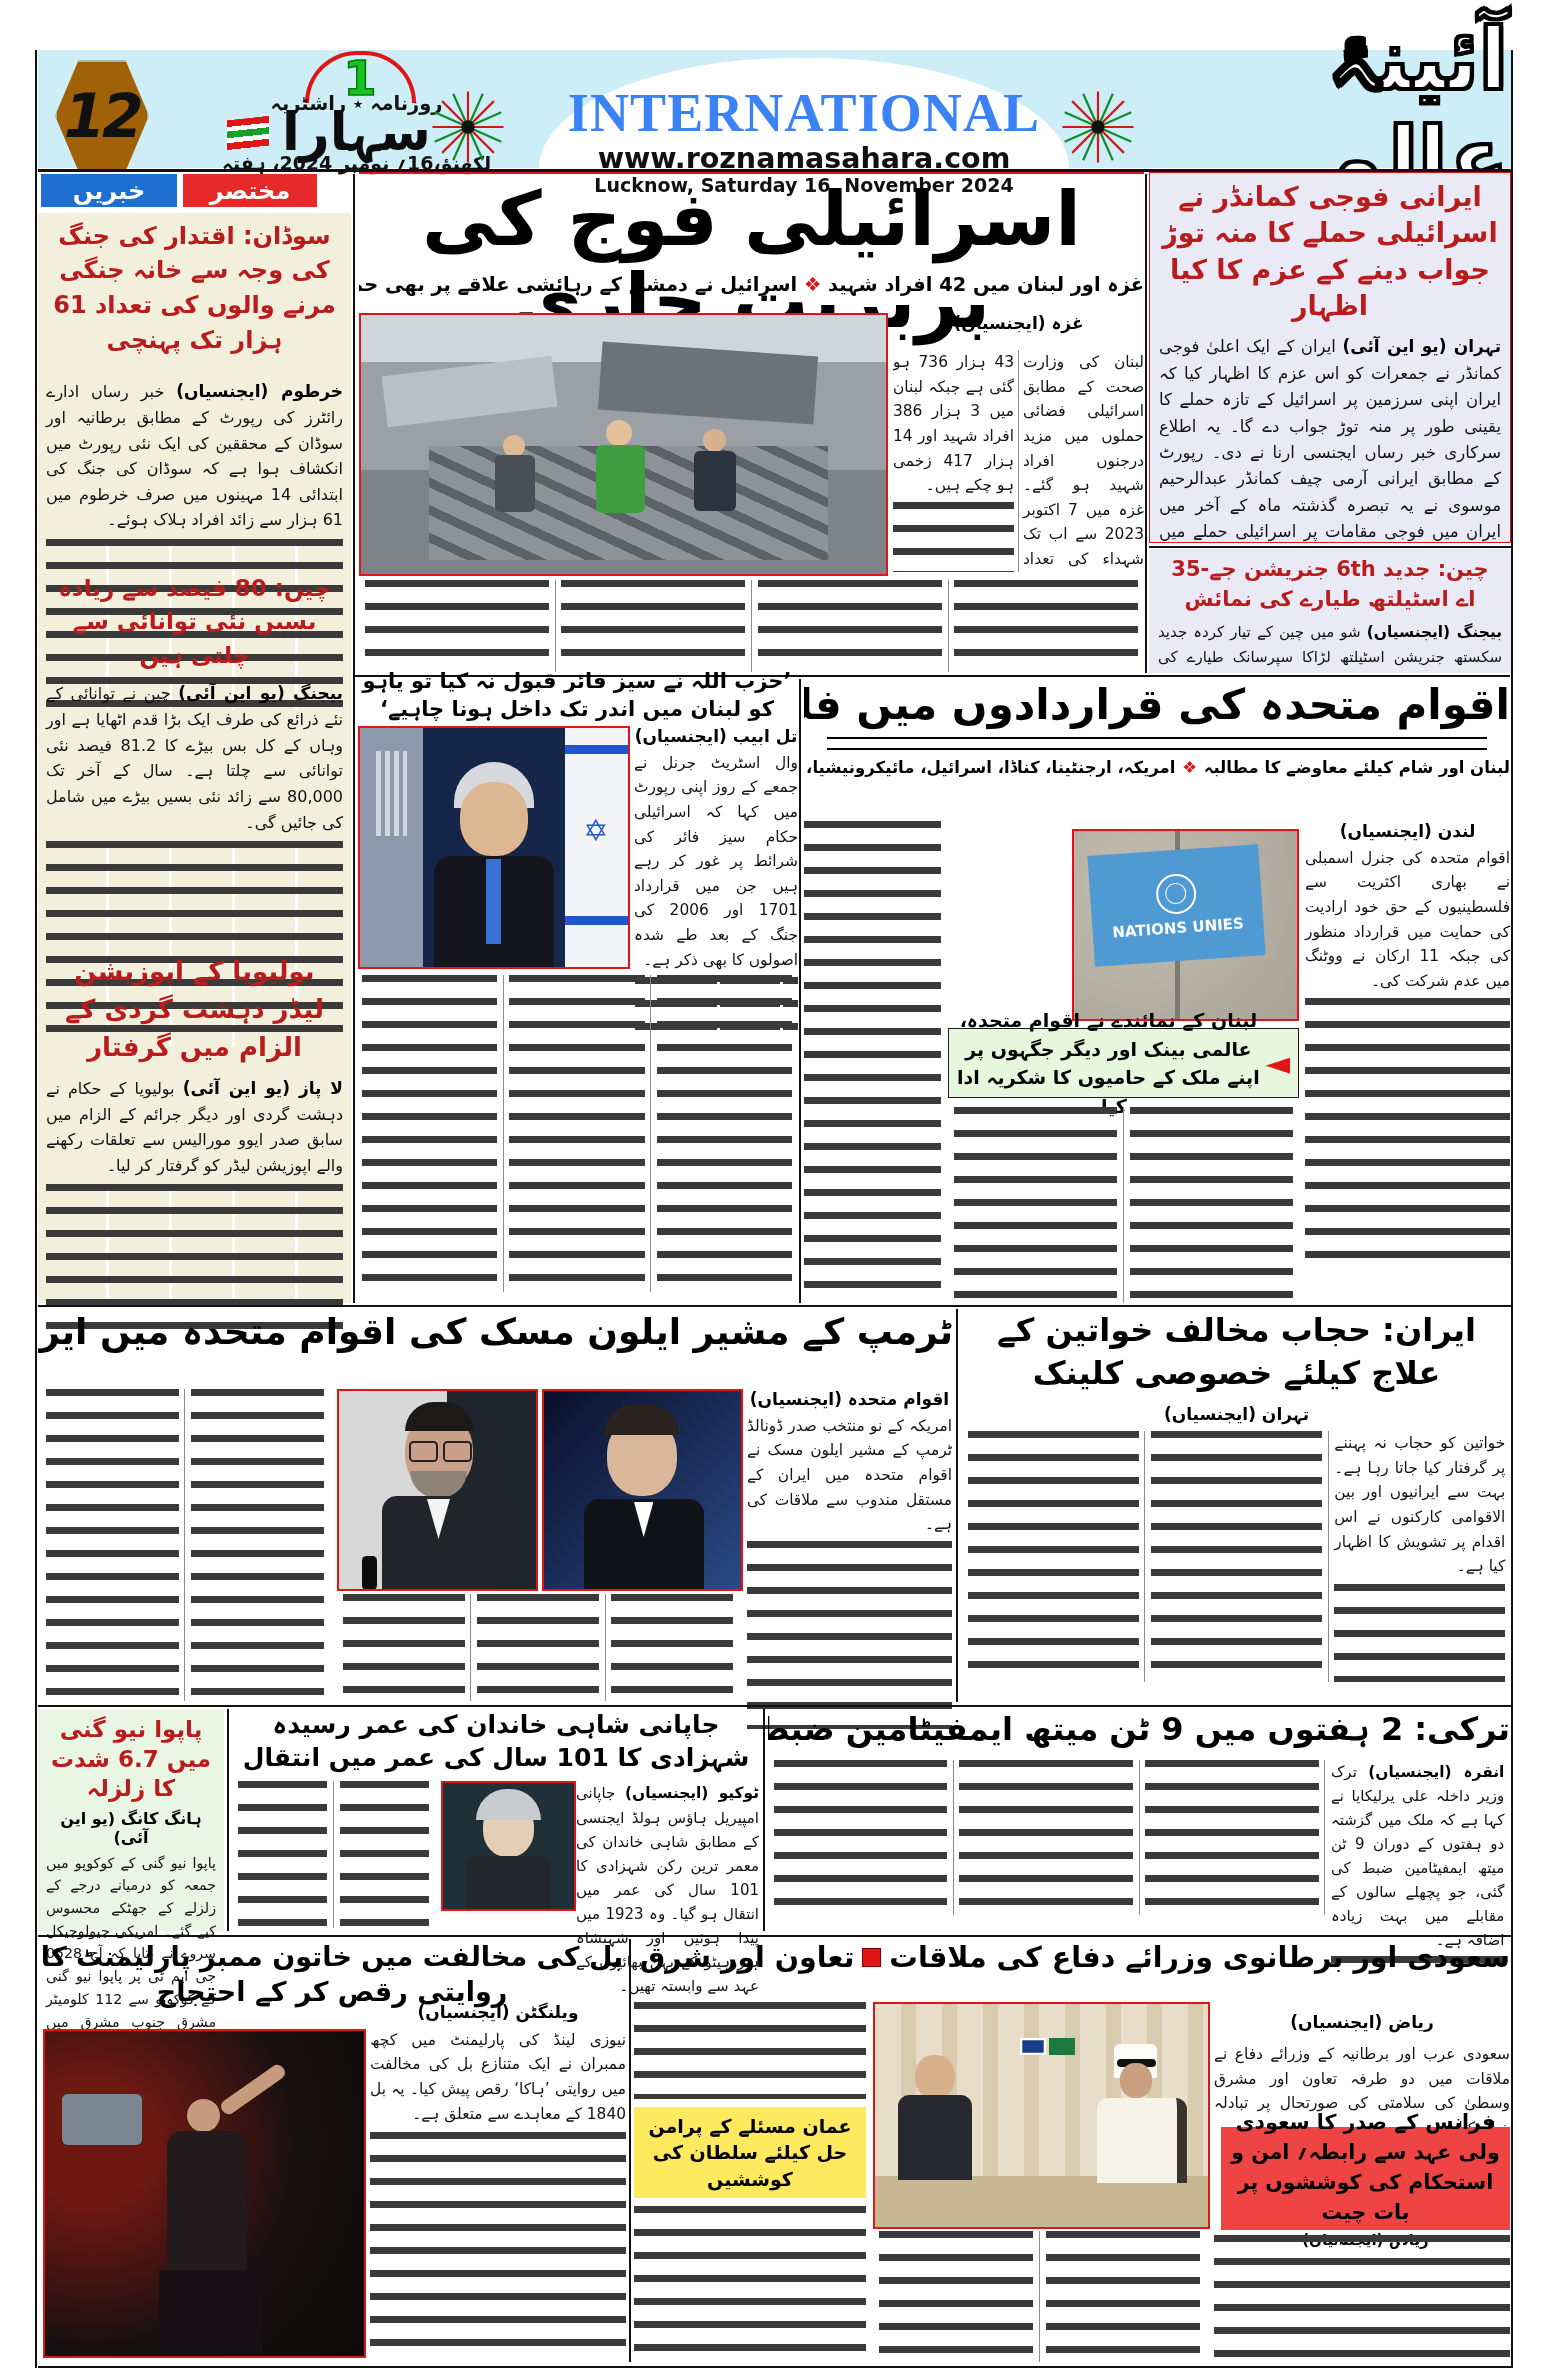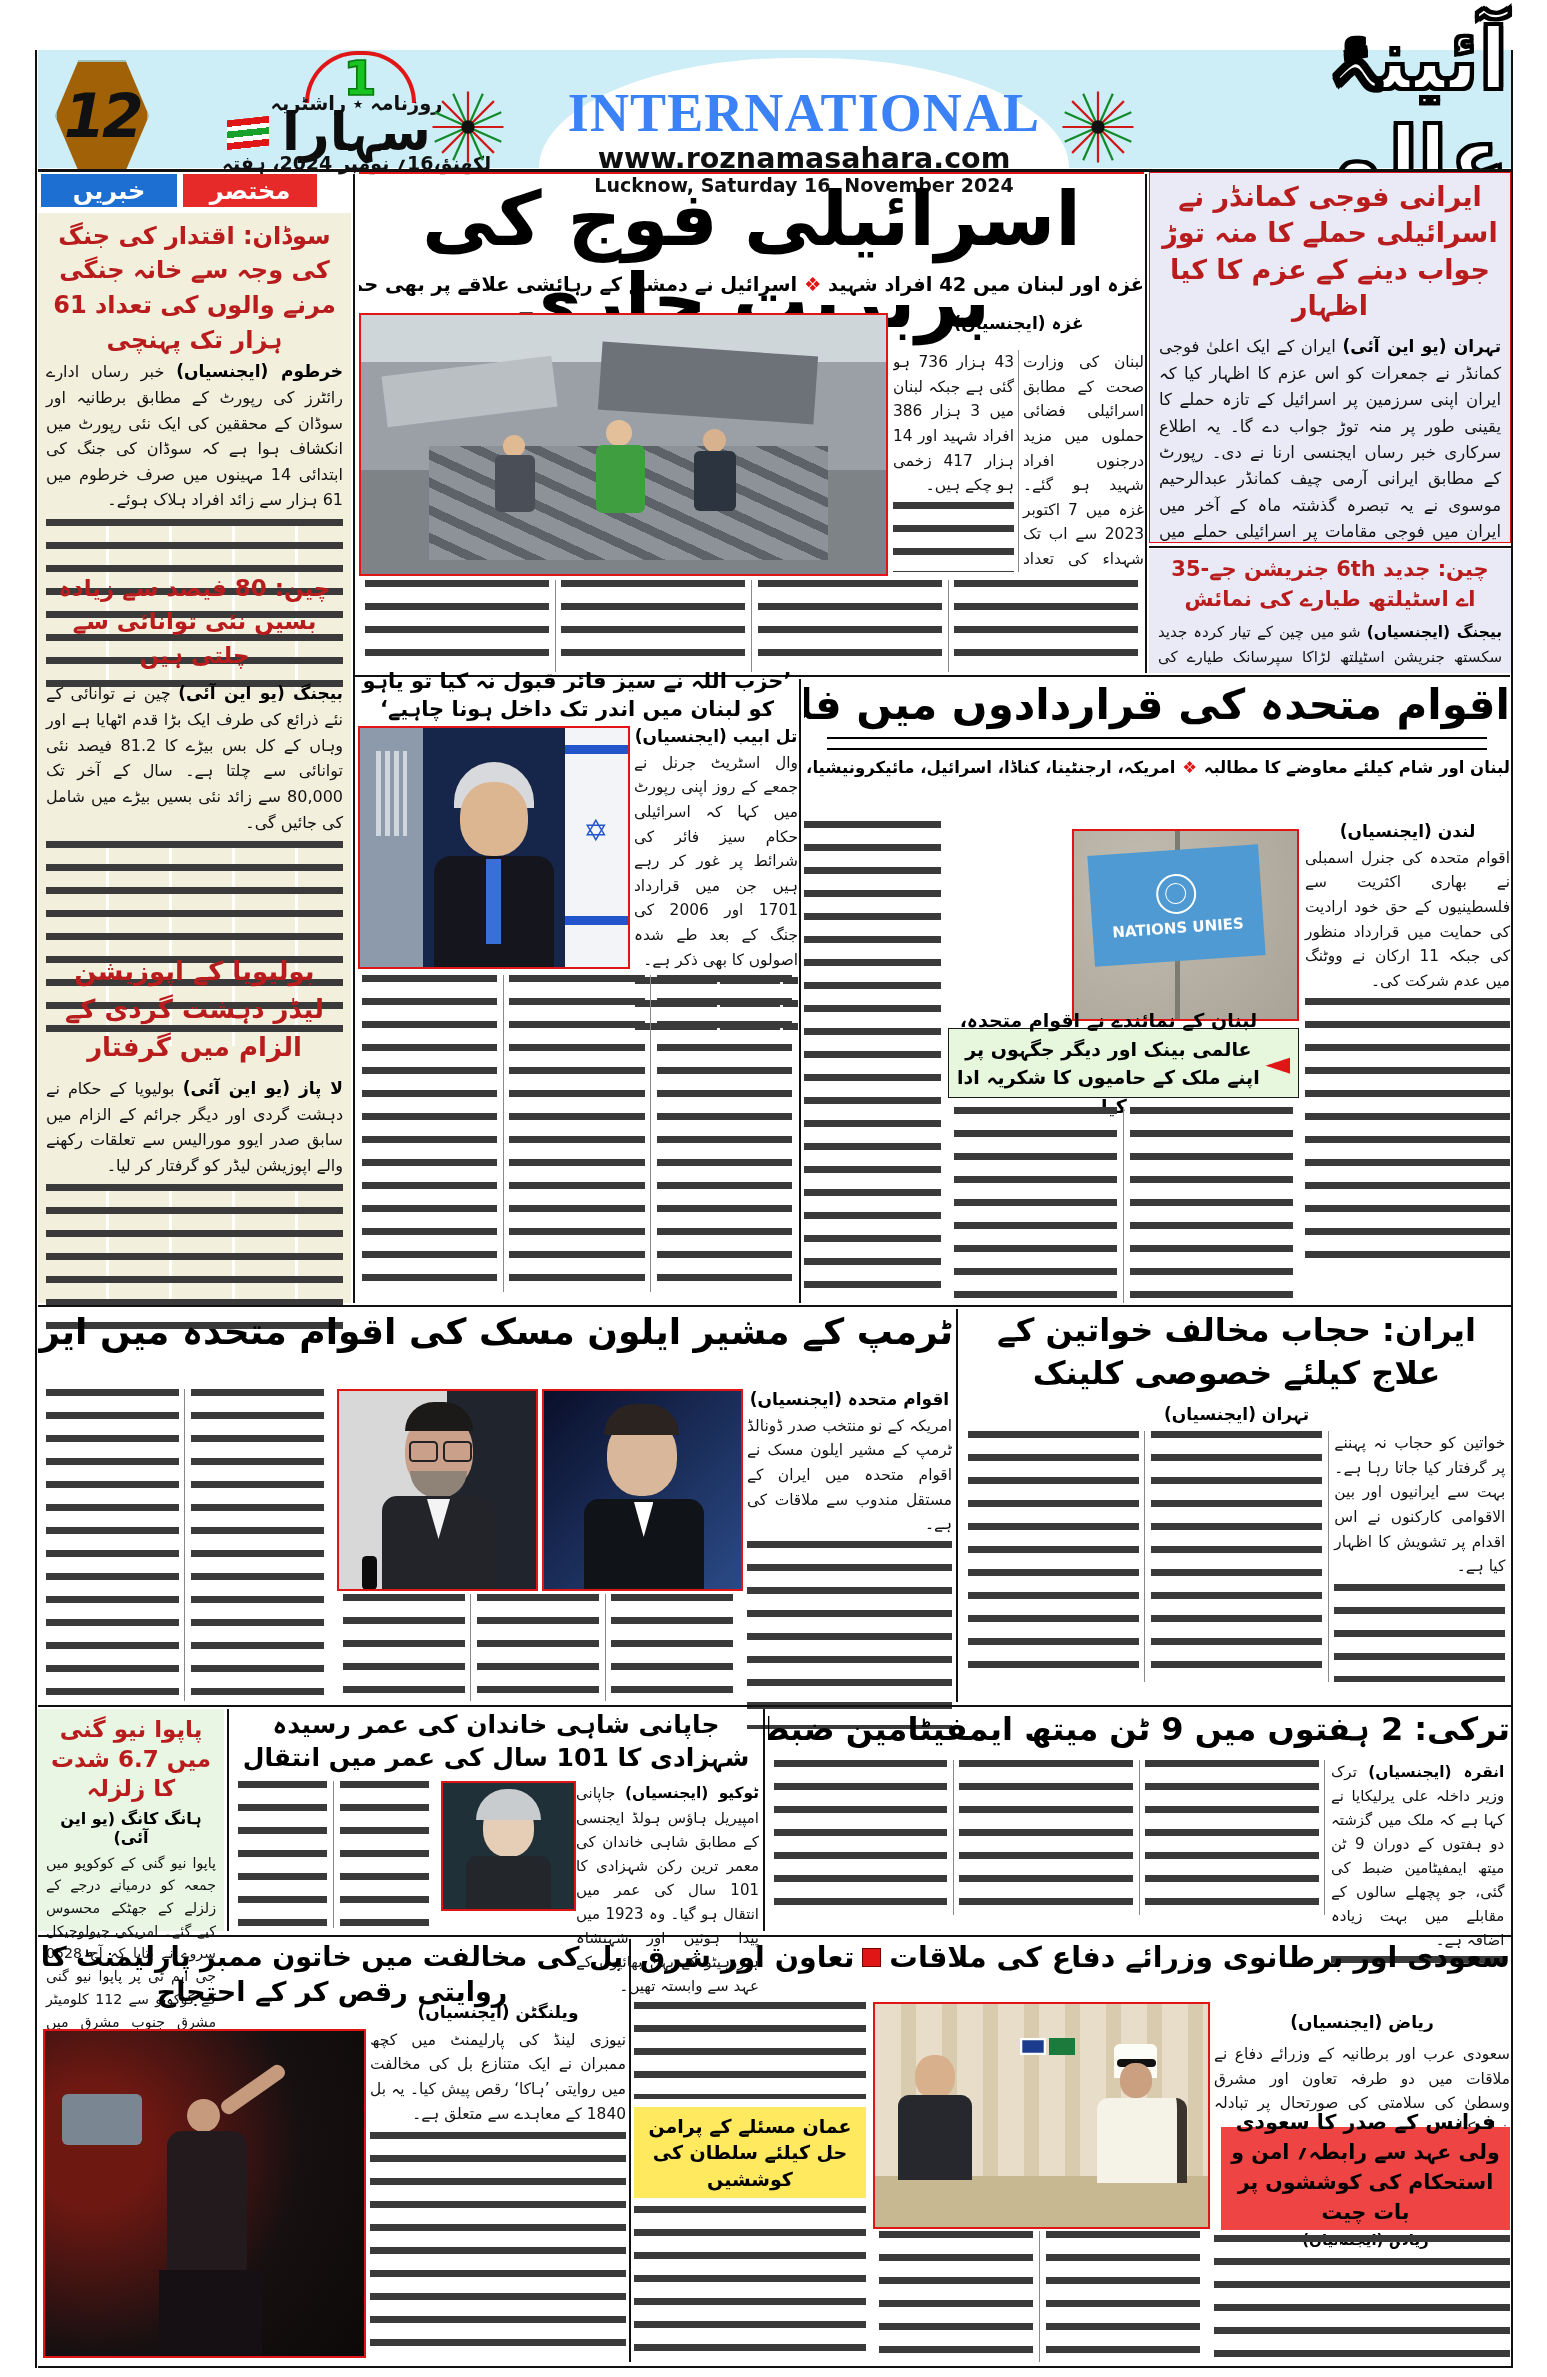--- a/index.html
+++ b/index.html
@@ -145,21 +145,21 @@
   <div class="abs" id="leftcol">
     <div class="brief-box" style="right:34px;width:134px;background:#e62a2a">
       <span>مختصر</span>
     </div>
     <div class="brief-box" style="right:174px;width:136px;background:#1e6fd2">
       <span>خبریں</span>
     </div>
     <div class="cream">
       <div class="story" style="height:342px">
         <div class="hl-md" style="font-size:24px">سوڈان: اقتدار کی جنگ کی وجہ سے خانہ جنگی مرنے والوں کی تعداد 61 ہزار تک پہنچی</div>
-        <p class="body-txt" style="margin:0 0 0"><span class="dateline">خرطوم (ایجنسیاں)</span>
+        <p class="body-txt" style="margin:20px 0 0"><span class="dateline">خرطوم (ایجنسیاں)</span>
           <span>خبر رساں ادارے رائٹرز کی رپورٹ کے مطابق برطانیہ اور سوڈان کے محققین کی ایک نئی رپورٹ میں انکشاف ہوا ہے کہ سوڈان کی جنگ کی ابتدائی 14 مہینوں میں صرف خرطوم میں 61 ہزار سے زائد افراد ہلاک ہوئے۔</span></p>
         <div class="tx" style="height:171px;margin-top:5.7px"></div>
       </div>
       <div class="story" style="height:370px">
         <div class="hl-md" style="font-size:23px">چین: 80 فیصد سے زیادہ بسیں نئی توانائی سے چلتی ہیں</div>
         <p class="body-txt" style="margin:8px 0 0"><span class="dateline">بیجنگ (یو این آئی)</span>
           <span>چین نے توانائی کے نئے ذرائع کی طرف ایک بڑا قدم اٹھایا ہے اور وہاں کے کل بس بیڑے کا 81.2 فیصد نئی توانائی سے چلتا ہے۔ سال کے آخر تک 80,000 سے زائد نئی بسیں بیڑے میں شامل کی جائیں گی۔</span></p>
         <div class="tx" style="height:205px;margin-top:5.7px"></div>
       </div>
       <div class="story" style="height:319px">

